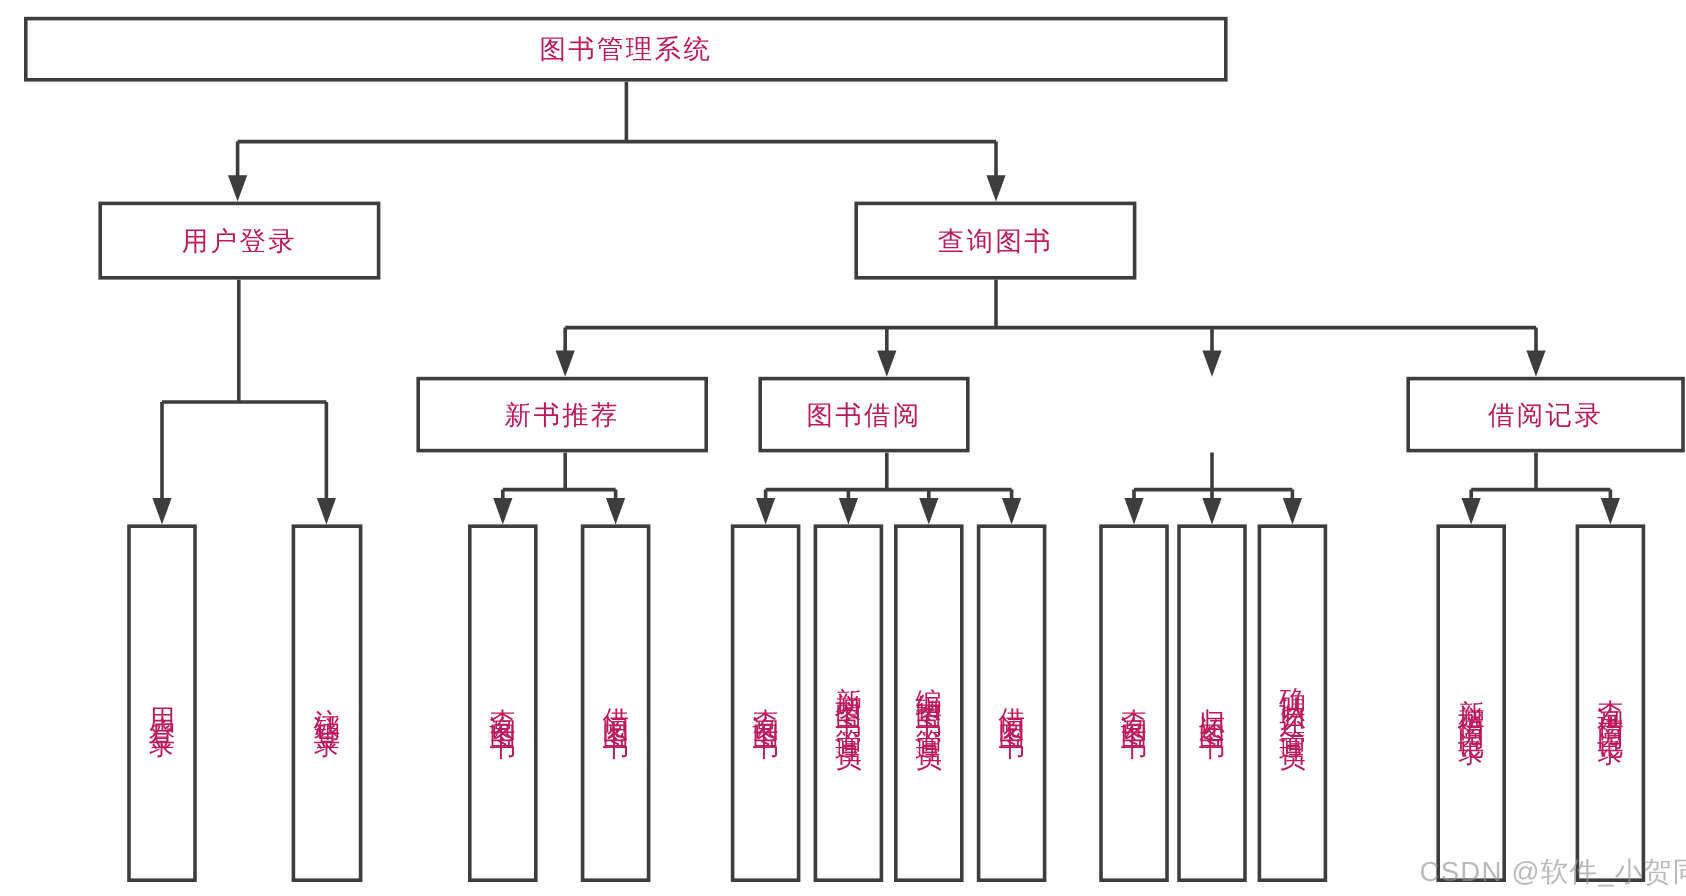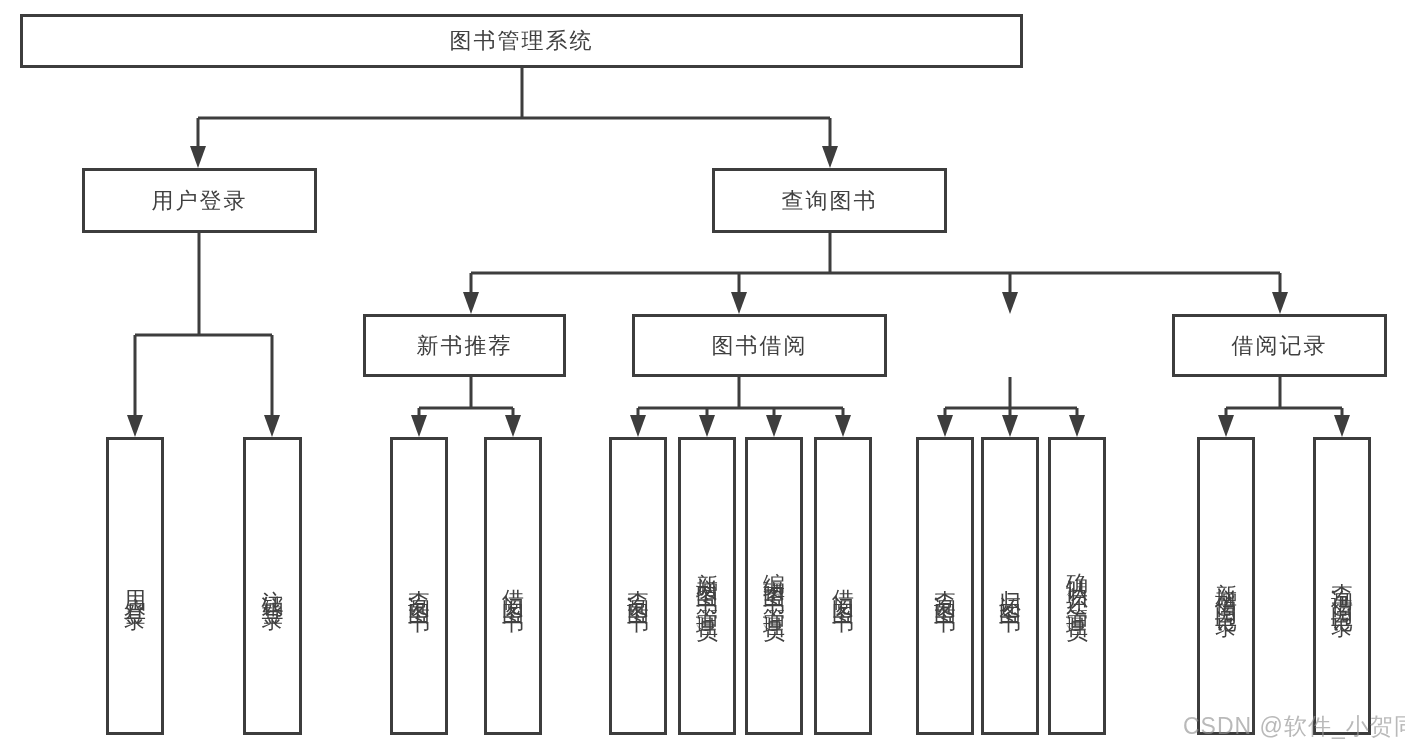--- a/index.html
+++ b/index.html
@@ -17,21 +17,21 @@
     z-index: 0;
   }
   .box {
     position: absolute;
     box-sizing: border-box;
     border: 3px solid #3d3d3d;
     background: #ffffff;
     display: flex;
     align-items: center;
     justify-content: center;
-    color: #404040;
+    color: #be185d;
     font-size: 22px;
     letter-spacing: 2px;
     z-index: 1;
     text-align: center;
   }
   .box.v {
     writing-mode: vertical-rl;
     text-orientation: mixed;
     letter-spacing: 7px;
     line-height: 1;
@@ -115,27 +115,27 @@
     <span>图书管理系统</span>
   </div>
 
   <div class="box" style="left:82px;top:168px;width:235px;height:65px">
     <span>用户登录</span>
   </div>
   <div class="box" style="left:712px;top:168px;width:235px;height:65px">
     <span>查询图书</span>
   </div>
 
-  <div class="box" style="left:363px;top:314px;width:203px;height:63px">
+  <div class="box" style="left:347px;top:314px;width:243px;height:63px">
     <span>新书推荐</span>
   </div>
-  <div class="box" style="left:632px;top:314px;width:255px;height:63px">
+  <div class="box" style="left:632px;top:314px;width:176px;height:63px">
     <span>图书借阅</span>
   </div>
-  <div class="box" style="left:1172px;top:314px;width:215px;height:63px">
+  <div class="box" style="left:1172px;top:314px;width:232px;height:63px">
     <span>借阅记录</span>
   </div>
 
   <div class="box v" style="left:106px;top:437px;width:58px;height:298px">
     <span>用户登录</span>
   </div>
   <div class="box v" style="left:243px;top:437px;width:59px;height:298px">
     <span>注销登录</span>
   </div>
 

